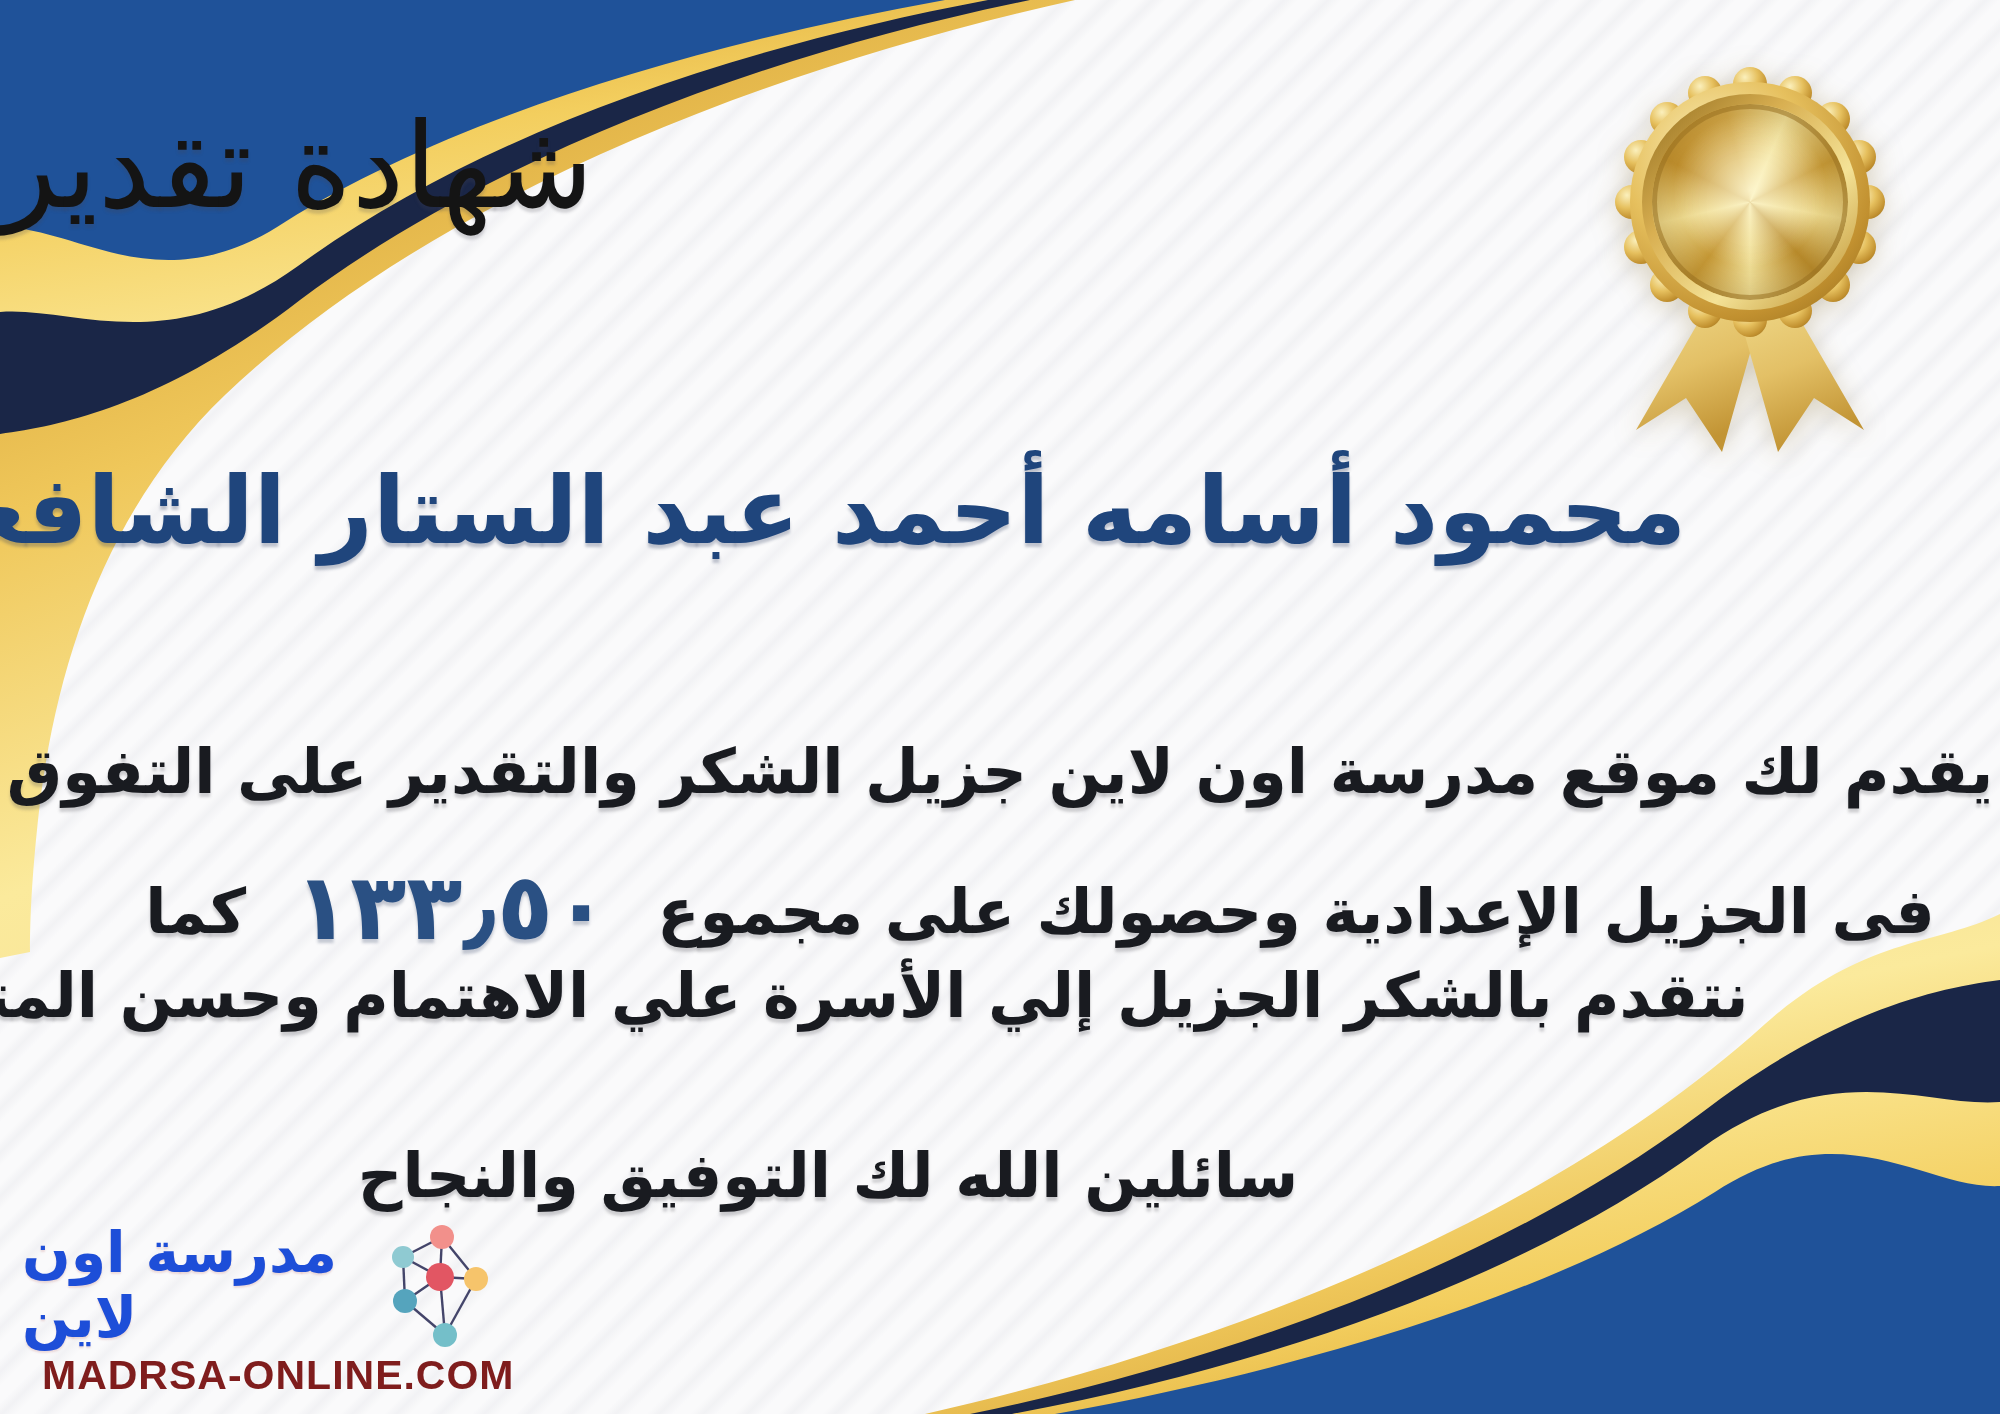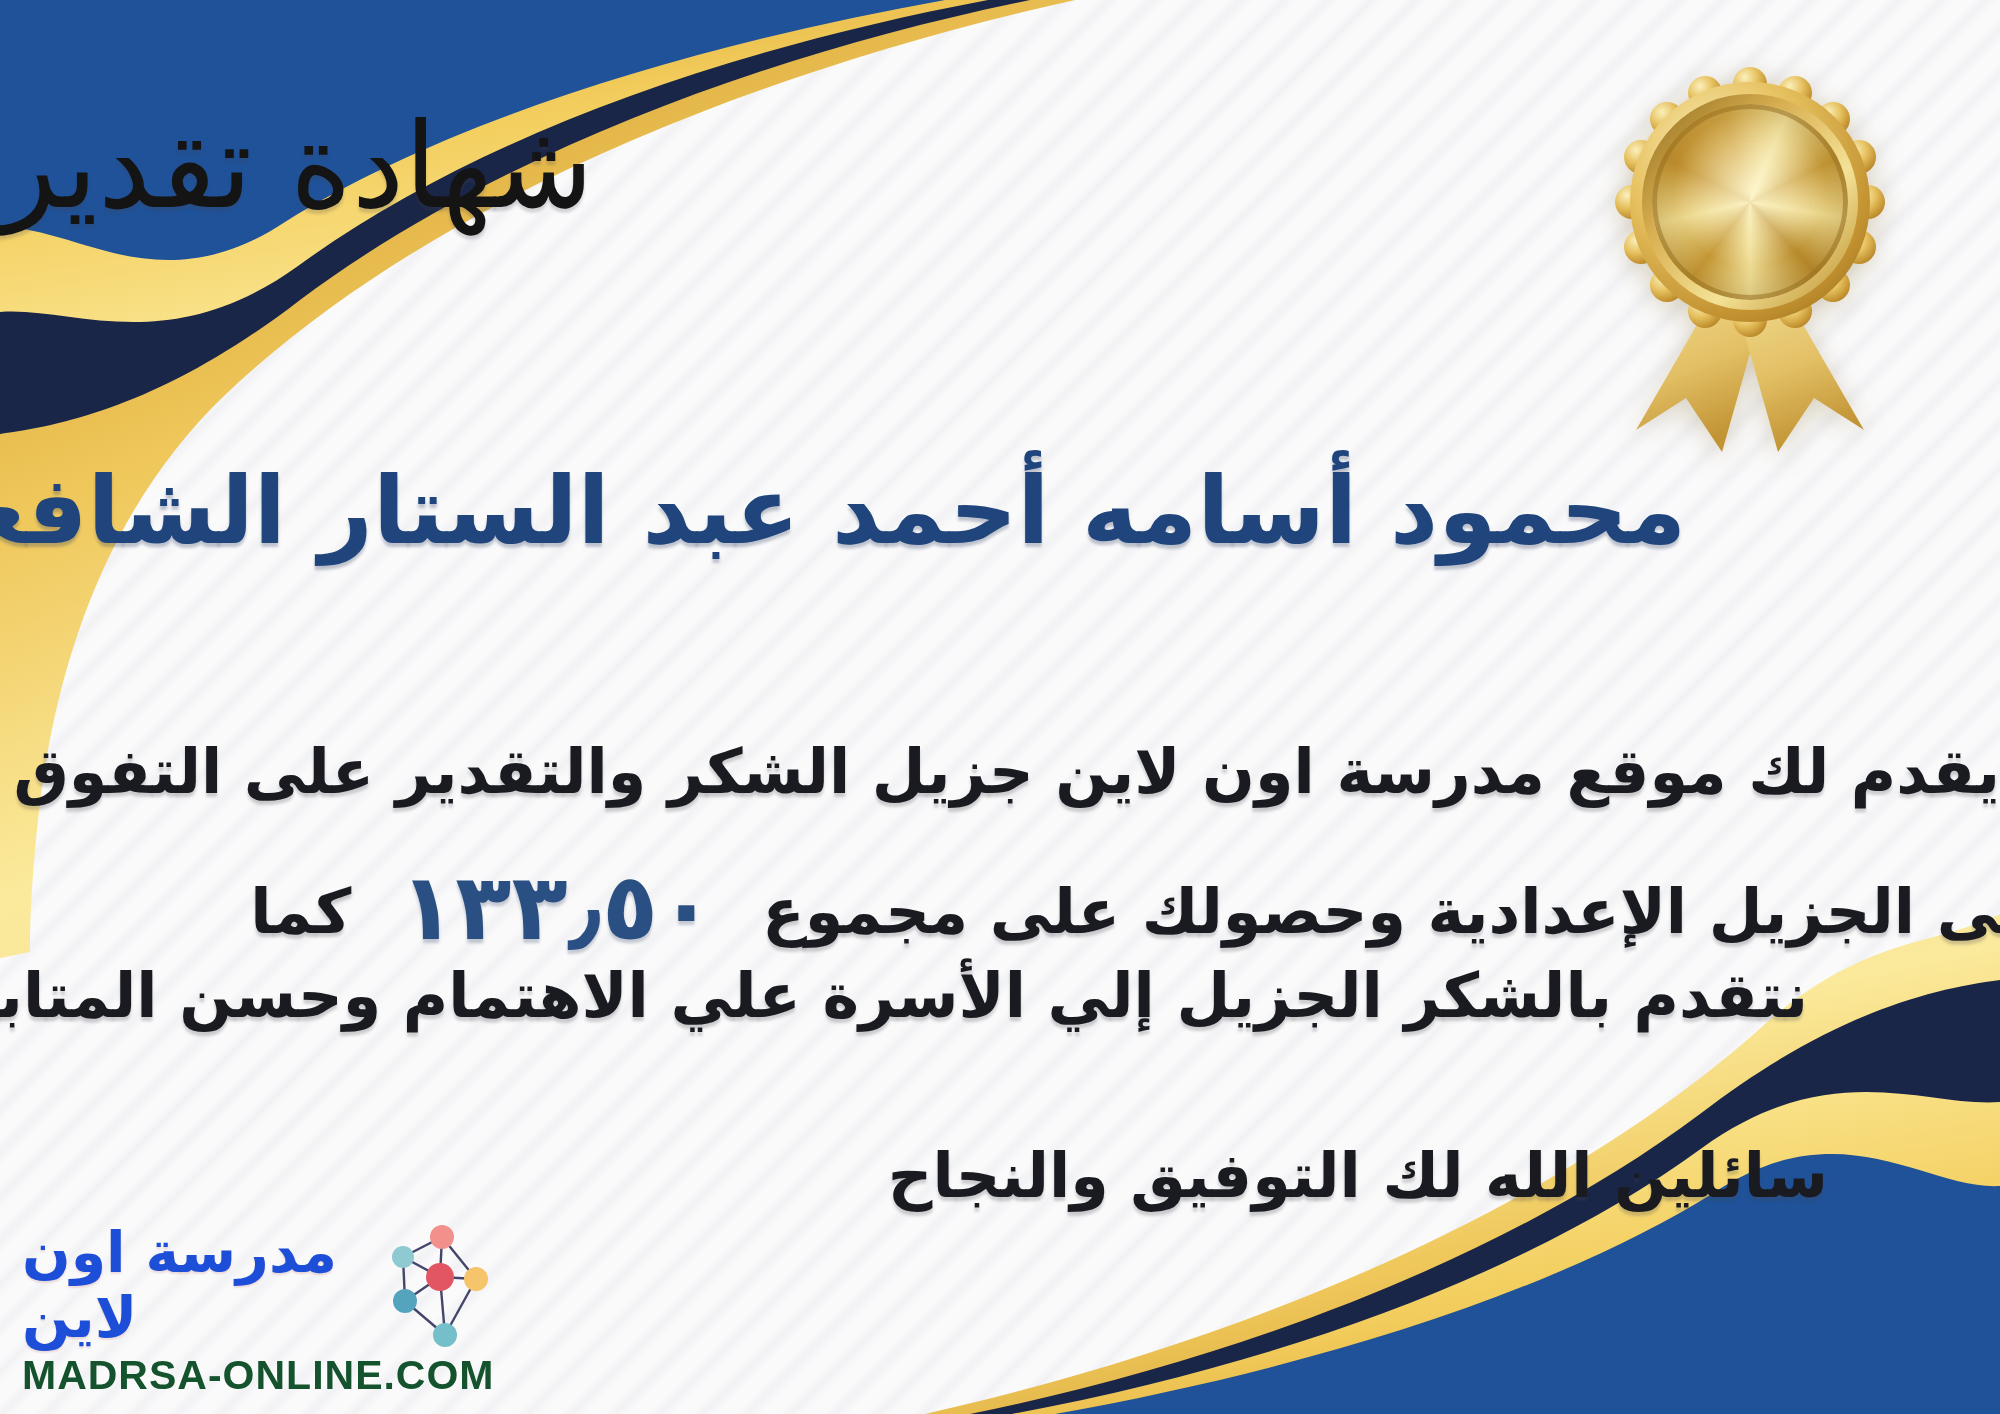--- a/index.html
+++ b/index.html
@@ -28,21 +28,21 @@
   }
   .student-name{
     position:absolute; top:448px; left:0; width:2000px;
     transform:translateX(-218px);
     text-align:center; direction:rtl;
     font-size:94px; font-weight:bold; color:#1F457C; line-height:1.35;
     text-shadow:0 4px 3px rgba(40,55,90,0.28);
   }
   .body-line{
     position:absolute; left:0; width:2000px;
-    direction:rtl;
+    text-align:center; direction:rtl;
     font-size:62px; font-weight:bold; color:#191b20; line-height:1.6;
     text-shadow:0 4px 3px rgba(70,70,80,0.25);
   }
   .body-line.l1{top:722px;}
   .body-line.l2{top:834px; transform:translateX(40px);}
   .body-line.l3{top:946px; transform:translateX(-192px);}
   .closing-line{top:1126px; transform:translateX(-172px);}
   .score{
     font-size:92px; font-weight:bold; color:#2A5083;
     margin:16px 48px; vertical-align:-6px; letter-spacing:2px;
@@ -67,22 +67,22 @@
   
   .logo{position:absolute; left:22px; bottom:16px; display:flex; align-items:flex-start;}
   .logo-texts{width:362px; display:flex; flex-direction:column;}
   .logo-ar{
     direction:rtl; text-align:left; width:100%;
     font-size:57px; font-weight:bold; color:#1d4ed8; line-height:1.15;
     text-shadow:0 2px 2px rgba(180,80,80,0.18);
   }
   .logo-en{
     font-family:"Liberation Sans", sans-serif;
-    font-size:41px; font-weight:bold; color:#14532d; letter-spacing:1px;
-    line-height:1.1; margin-top:2px; white-space:nowrap;
+    font-size:41px; font-weight:bold; color:#7f1d1d; letter-spacing:1px;
+    line-height:1.1; margin-top:2px; white-space:nowrap;margin-left:20px;
   }
   .logo-mark{width:100px; height:132px; margin-left:6px;}
 </style>
 </head>
 <body>
 
 <div class="stage">
 
   <div class="texture"></div>
 

